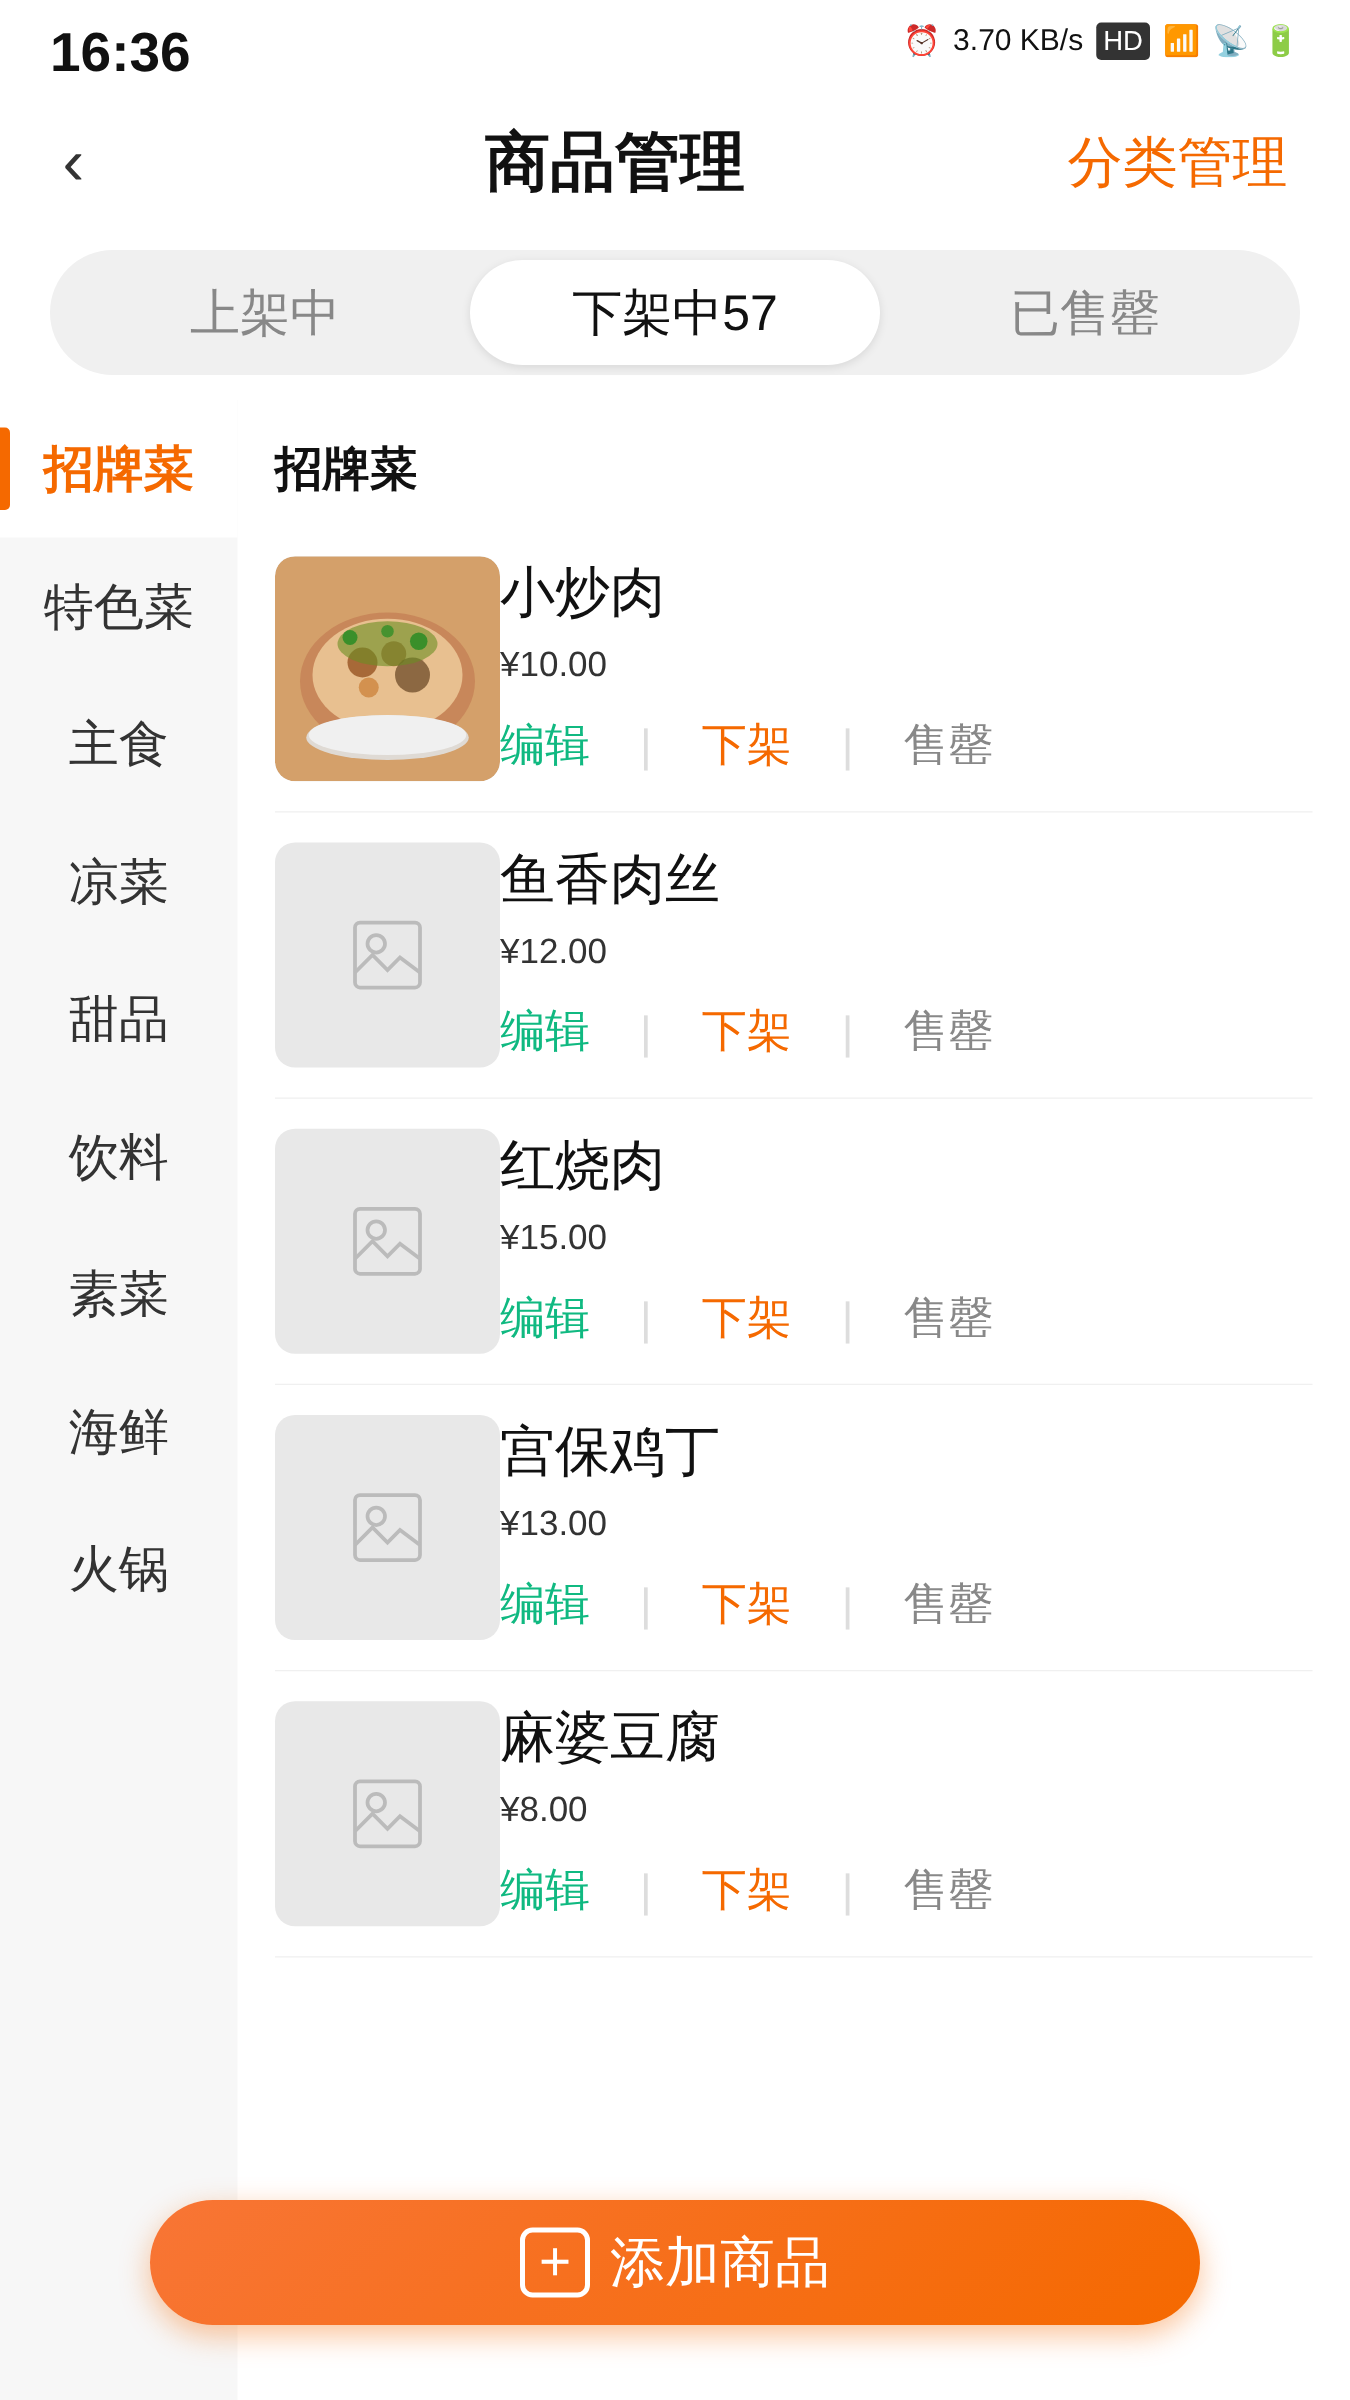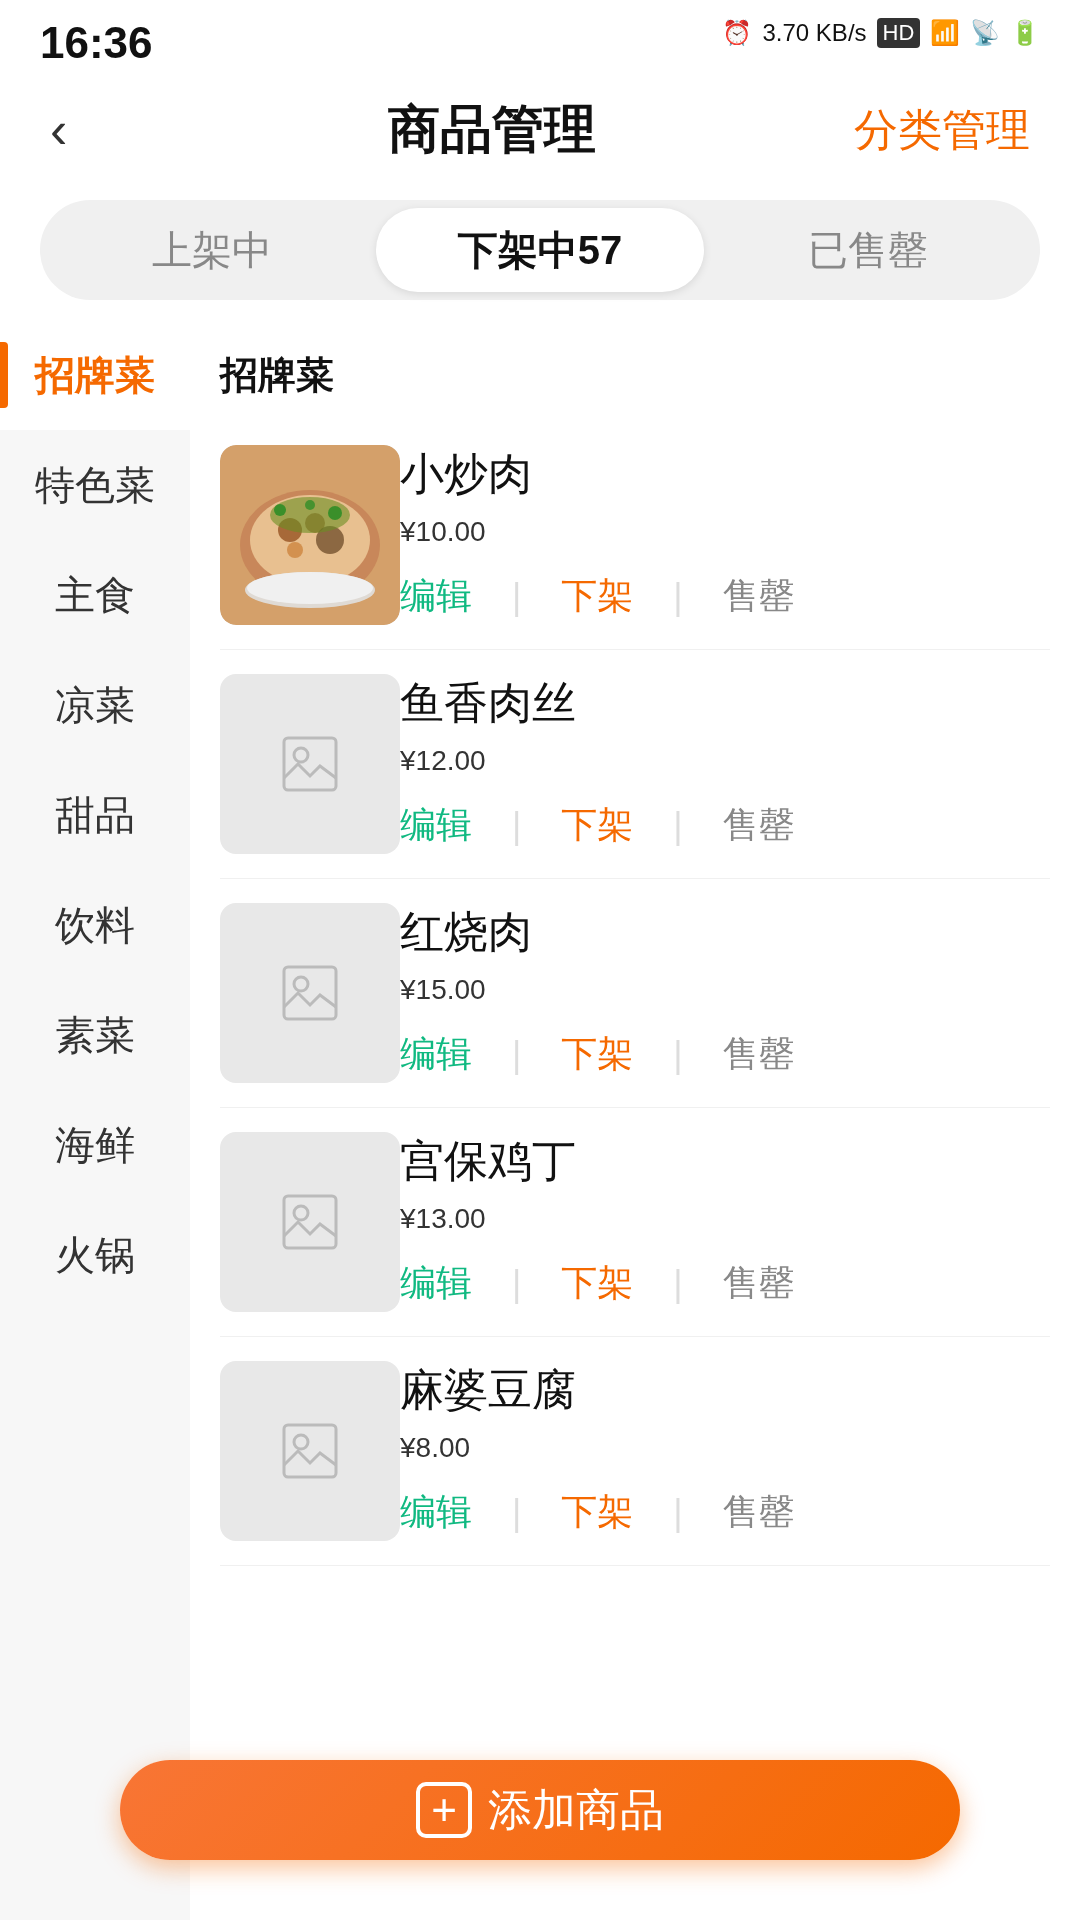--- a/index.html
+++ b/index.html
@@ -76,21 +76,21 @@
       align-items: center;
       justify-content: center;
       border-radius: 52px;
       font-size: 40px;
       color: #888;
       cursor: pointer;
     }
     .tab-item.active {
       background: #fff;
       color: #111;
-      font-weight: 700;
+      font-weight: 400;
       box-shadow: 0 2px 8px rgba(0,0,0,0.1);
     }
 
     
     .main-content {
       display: flex;
       flex: 1;
     }
 
     

